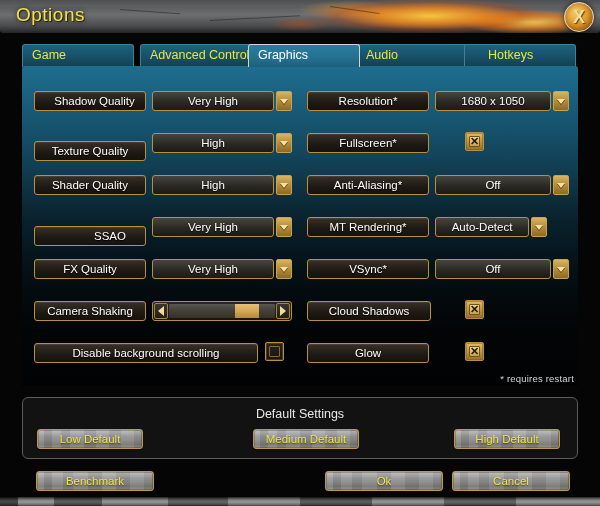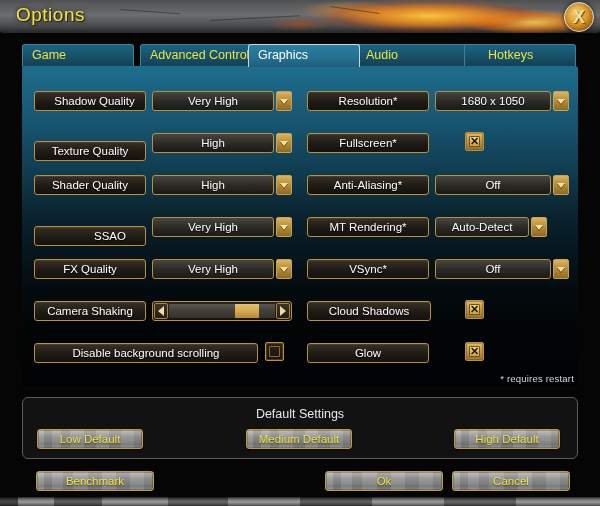--- a/index.html
+++ b/index.html
@@ -214,21 +214,21 @@
   .stone::before {
     content:""; position:absolute; left:0; top:0; right:0; bottom:0;
     background:
       linear-gradient(90deg, rgba(255,255,255,.10) 0 6%, rgba(0,0,0,.06) 6% 13%, rgba(255,255,255,.07) 13% 22%, rgba(0,0,0,.05) 22% 31%, rgba(255,255,255,.06) 31% 44%, rgba(0,0,0,.06) 44% 56%, rgba(255,255,255,.08) 56% 68%, rgba(0,0,0,.05) 68% 80%, rgba(255,255,255,.06) 80% 92%, rgba(0,0,0,.05) 92% 100%);
     pointer-events:none; border-radius:2px;
   }
   .stone span { position: relative; z-index: 2; }
 
   .db { position:absolute; top: 31px; width: 106px; }
   .db.low { left: 14px; }
-  .db.med { left: 223px; }
+  .db.med { left: 230px; }
   .db.high { left: 431px; }
 
   
   .bottom-btn { position: absolute; top: 471px; height: 20px; }
   .bottom-btn.bench { left: 36px; width: 118px; }
   .bottom-btn.ok { left: 325px; width: 118px; }
   .bottom-btn.cancel { left: 452px; width: 118px; }
 
   
   .bottom-strip {

